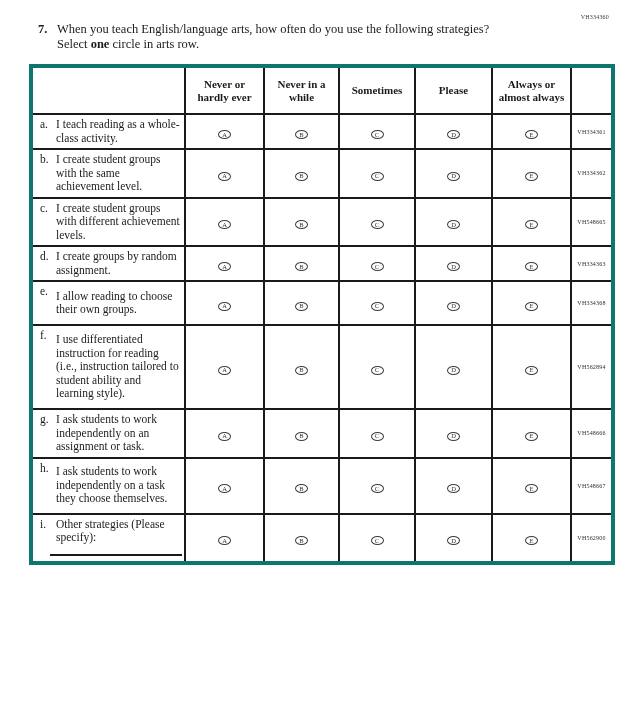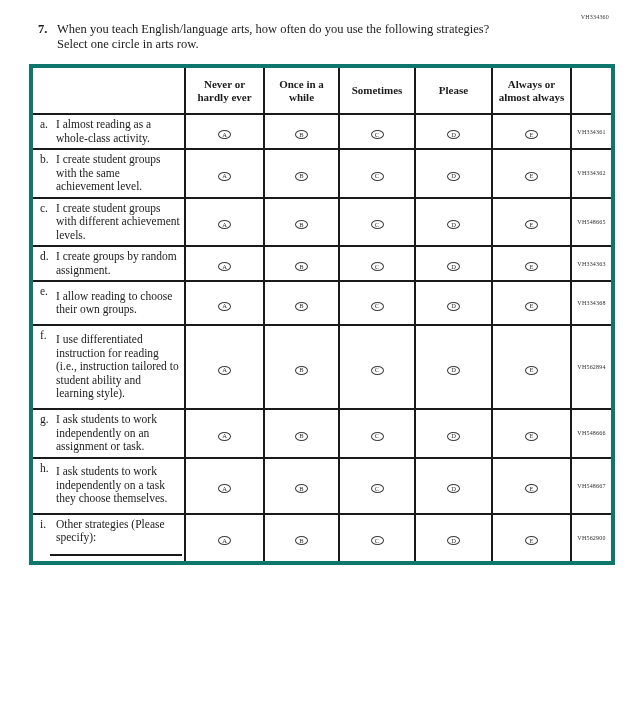--- a/index.html
+++ b/index.html
@@ -14,21 +14,21 @@
   .top-code {
     position: absolute; top: 14px; right: 26px;
     font-size: 6px; letter-spacing: 0.2px; color: #3a3a3a;
   }
   .question {
     position: absolute; top: 22px; left: 38px; width: 470px;
     font-size: 12.5px; line-height: 15px;
   }
   .qnum { position: absolute; left: 0; top: 0; font-weight: bold; }
   .qtext { margin-left: 19px; }
-  .qtext b { font-weight: normal; }
+  .qtext b { font-weight: bold; }
   table.grid {
     position: absolute; top: 64px; left: 29px;
     width: 582px;
     border-collapse: collapse;
     table-layout: fixed;
     border: 4px solid #0f766e;
   }
   table.grid th, table.grid td {
     border: 2px solid #1a1a1a;
     vertical-align: middle;
@@ -85,32 +85,32 @@
       <col style="width:75px">
     <col style="width:76px">
       <col style="width:77px">
       <col style="width:79px">
       <col style="width:42px">
   </colgroup>
   <thead>
     <tr>
       <th></th>
       <th>Never or hardly ever</th>
-      <th>Once in a while</th>
+      <th>Never in a while</th>
       <th>Sometimes</th>
       <th>Please</th>
       <th>Always or almost always</th>
       <th></th>
     </tr>
   </thead>
   <tbody id="grid-body">
       <tr style="height: 34px;">
         <td class="stem">
           <span class="row-letter">a.</span>
-          <div class="row-text">I almost reading as a whole-class activity.</div>
+          <div class="row-text">I teach reading as a whole-class activity.</div>
         </td>
         <td class="opt"><span class="bubble">A</span></td>
         <td class="opt"><span class="bubble">B</span></td>
         <td class="opt"><span class="bubble">C</span></td>
         <td class="opt"><span class="bubble">D</span></td>
         <td class="opt"><span class="bubble">E</span></td>
         <td class="code-cell">VH334361</td>
       </tr>
       <tr style="height: 45px;">
         <td class="stem">

